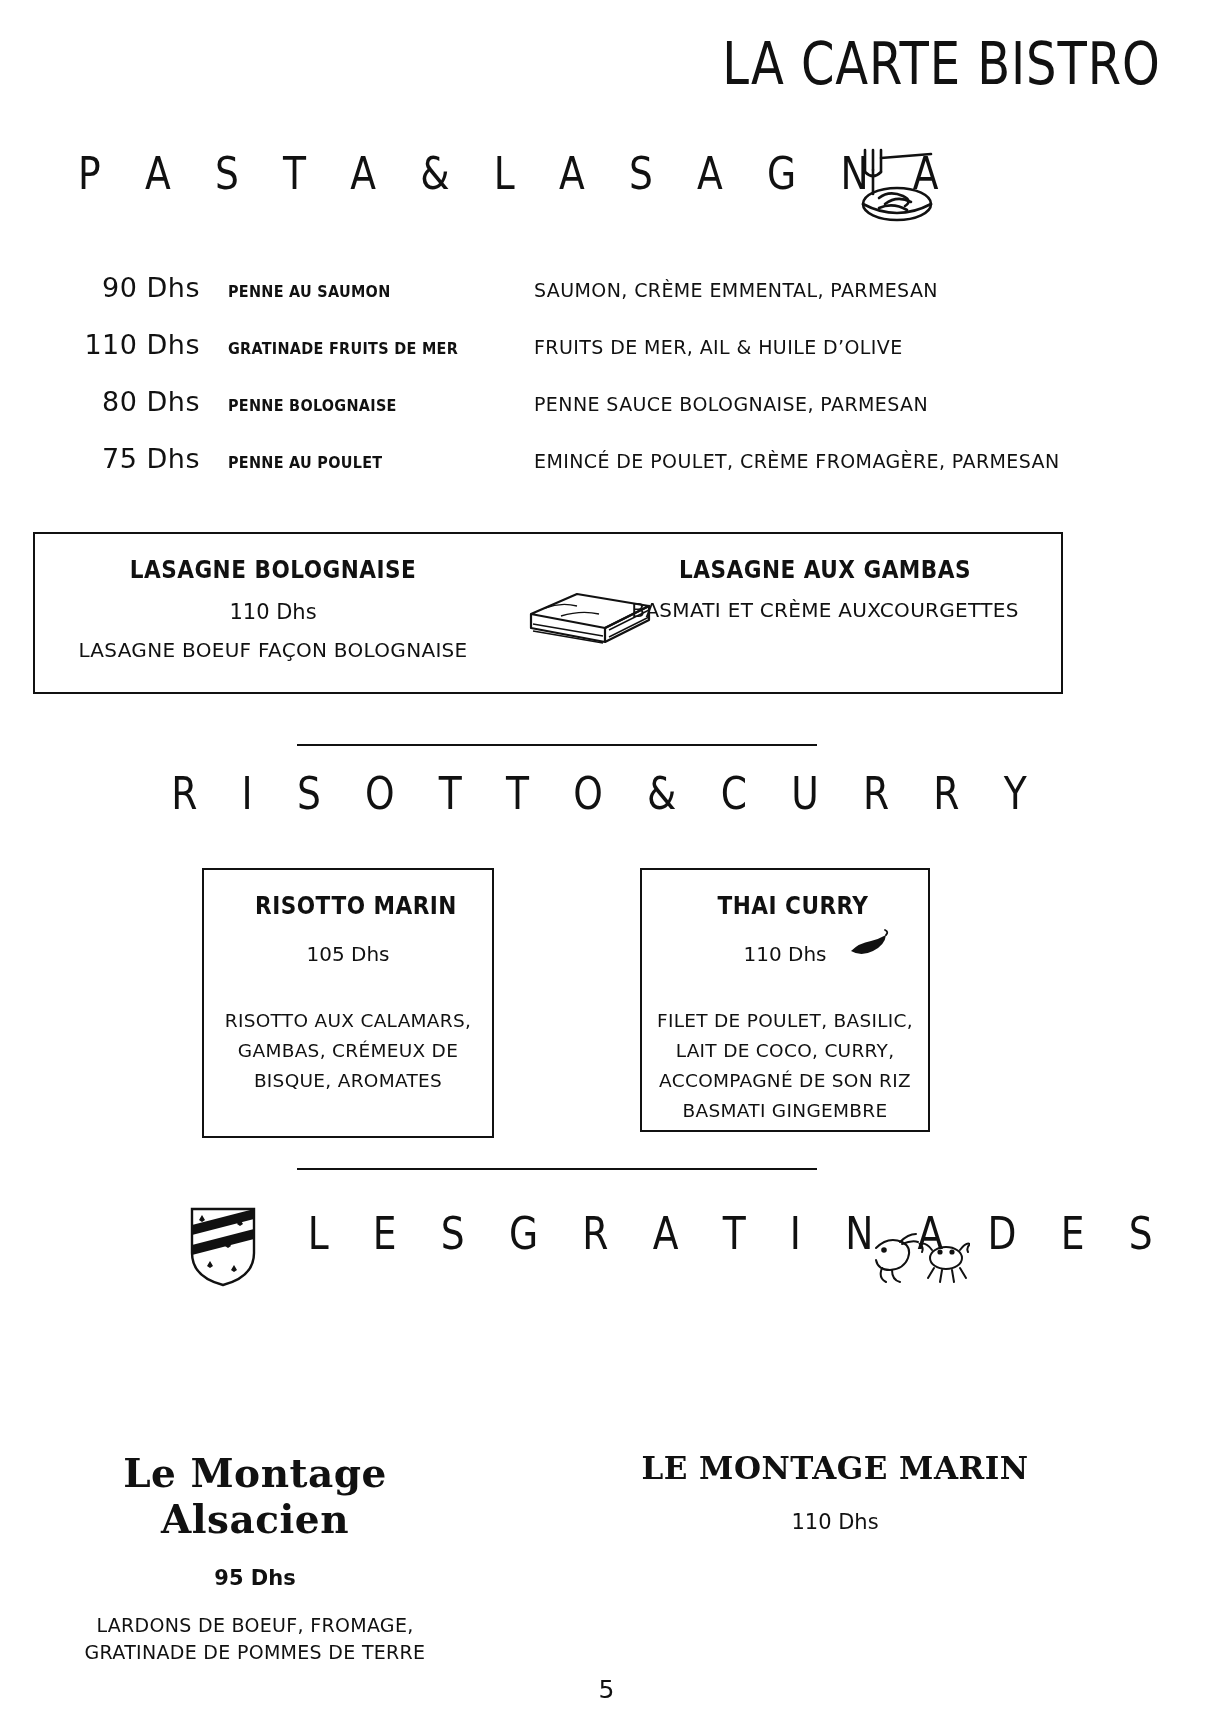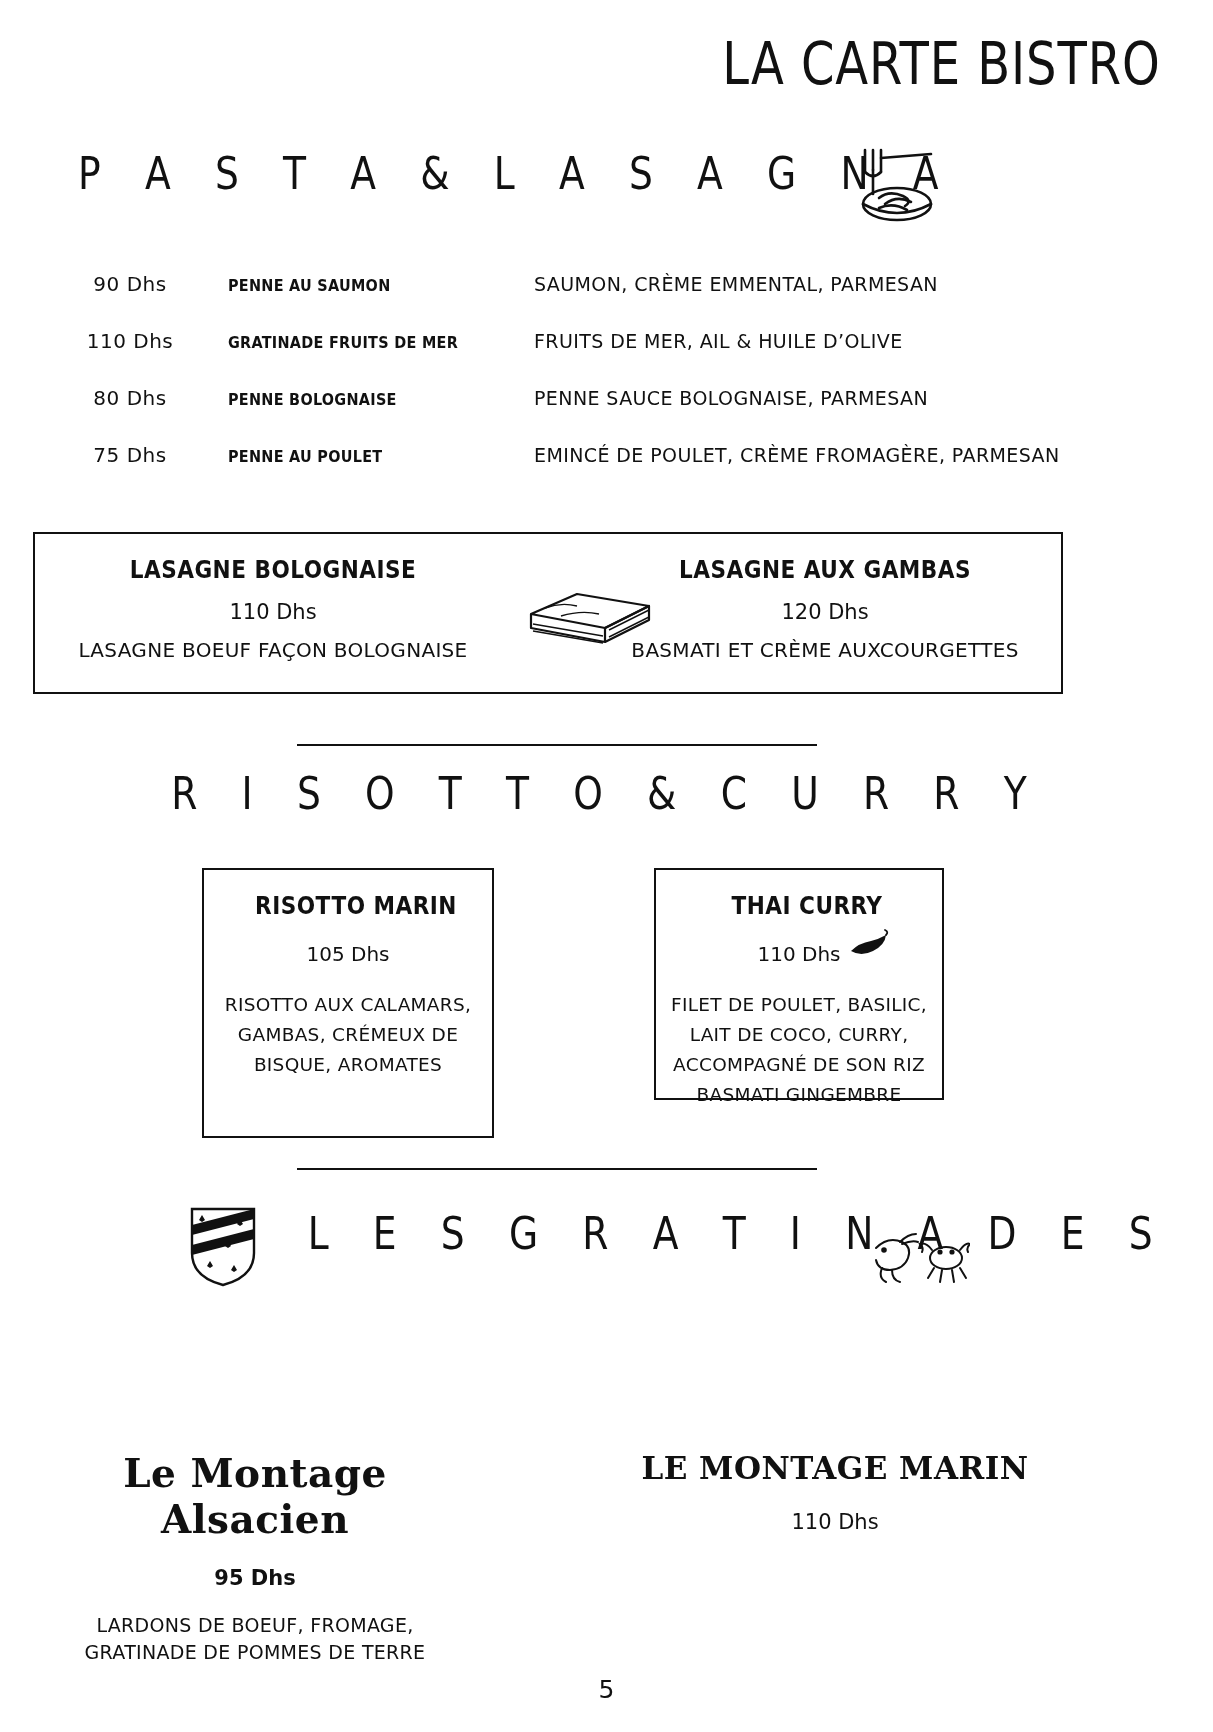--- a/index.html
+++ b/index.html
@@ -68,22 +68,22 @@
     left: 60px;
     width: 1090px;
   }
   .pasta-row {
     display: flex;
     align-items: baseline;
     height: 57px;
   }
   .p-price {
     width: 140px;
-    text-align: center;
-    font-size: 20px;
+    text-align: right;
+    font-size: 27px;
     letter-spacing: 0.5px;
     font-family: "DejaVu Sans", sans-serif;
   }
   .p-name {
     width: 300px;
     padding-left: 28px;
     font-size: 16px;
     font-weight: bold;
     letter-spacing: 0.3px;
     font-family: "DejaVu Sans Condensed", "Liberation Sans", sans-serif;
@@ -163,41 +163,41 @@
     text-align: center;
   }
   .risotto-box.left {
     top: 868px;
     left: 202px;
     width: 292px;
     height: 270px;
   }
   .risotto-box.right {
     top: 868px;
-    left: 654px;
+    left: 640px;
     width: 290px;
-    height: 232px;
+    height: 264px;
   }
   .rb-name {
     margin-top: 22px;
     font-size: 24px;
     font-weight: bold;
     letter-spacing: 0.5px;
     font-family: "DejaVu Sans Condensed", "Liberation Sans", sans-serif;
     padding-left: 16px;
   }
   .rb-price {
     margin-top: 22px;
     font-size: 20px;
     font-family: "DejaVu Sans", sans-serif;
     position: relative;
     display: inline-block;
   }
   .rb-desc {
-    margin-top: 24px;
+    margin-top: 40px;
     font-size: 18.5px;
     line-height: 30px;
     letter-spacing: 0.3px;
     font-family: "DejaVu Sans", sans-serif;
   }
   .chili-icon {
     position: absolute;
     top: 928px;
     left: 845px;
     width: 46px;
@@ -332,21 +332,20 @@
         <path d="M18 47 L88 59" stroke-width="1.4"></path>
         <path d="M30 24 Q46 18 62 22" stroke-width="1.4"></path>
         <path d="M46 32 Q66 26 84 30" stroke-width="1.4"></path>
         <path d="M94 46 L134 26" stroke-width="1.4"></path>
         <path d="M94 53 L134 33" stroke-width="1.4"></path>
       </g>
     </svg>
 
     <div class="lasagne-col right">
       <div class="lasagne-name">LASAGNE AUX GAMBAS</div>
-      <div class="lasagne-price">120 Dhs</div>
       <div class="lasagne-desc">BASMATI ET CRÈME AUXCOURGETTES</div>
     </div>
   </div>
 
   <div class="divider one"></div>
 
   <div class="risotto-head section-title">R I S O T T O   &amp;   C U R R Y</div>
 
   <div class="risotto-box left">
     <div class="rb-name">RISOTTO MARIN</div>

